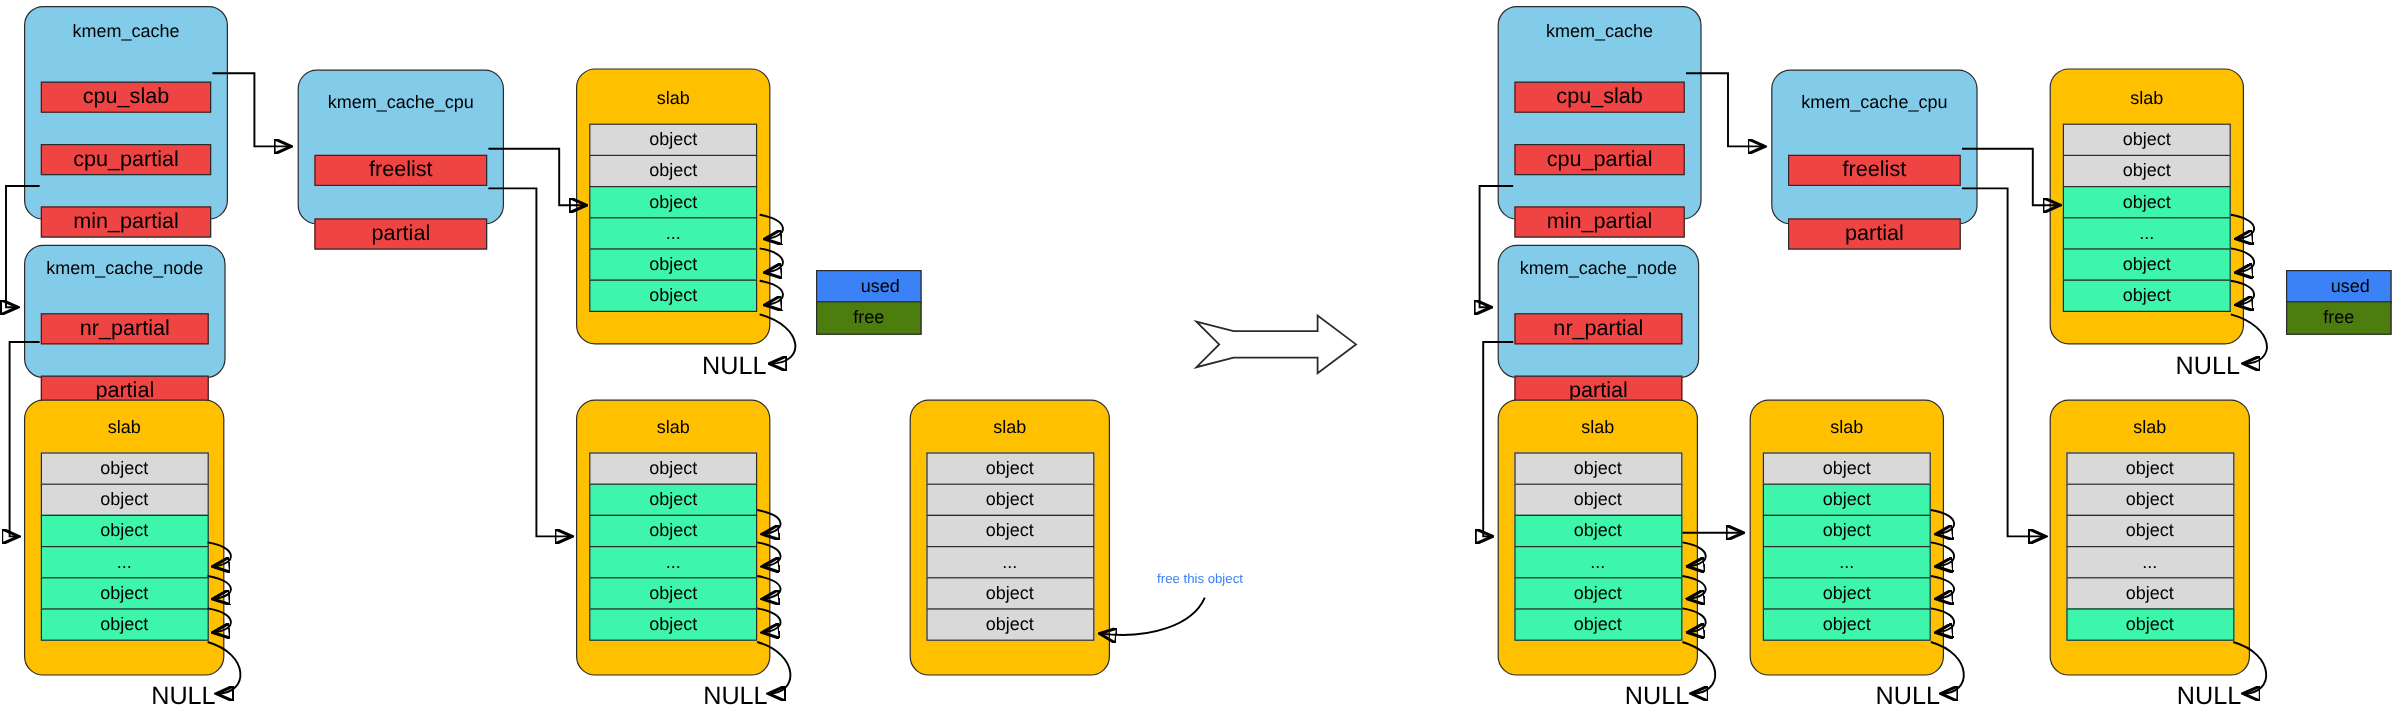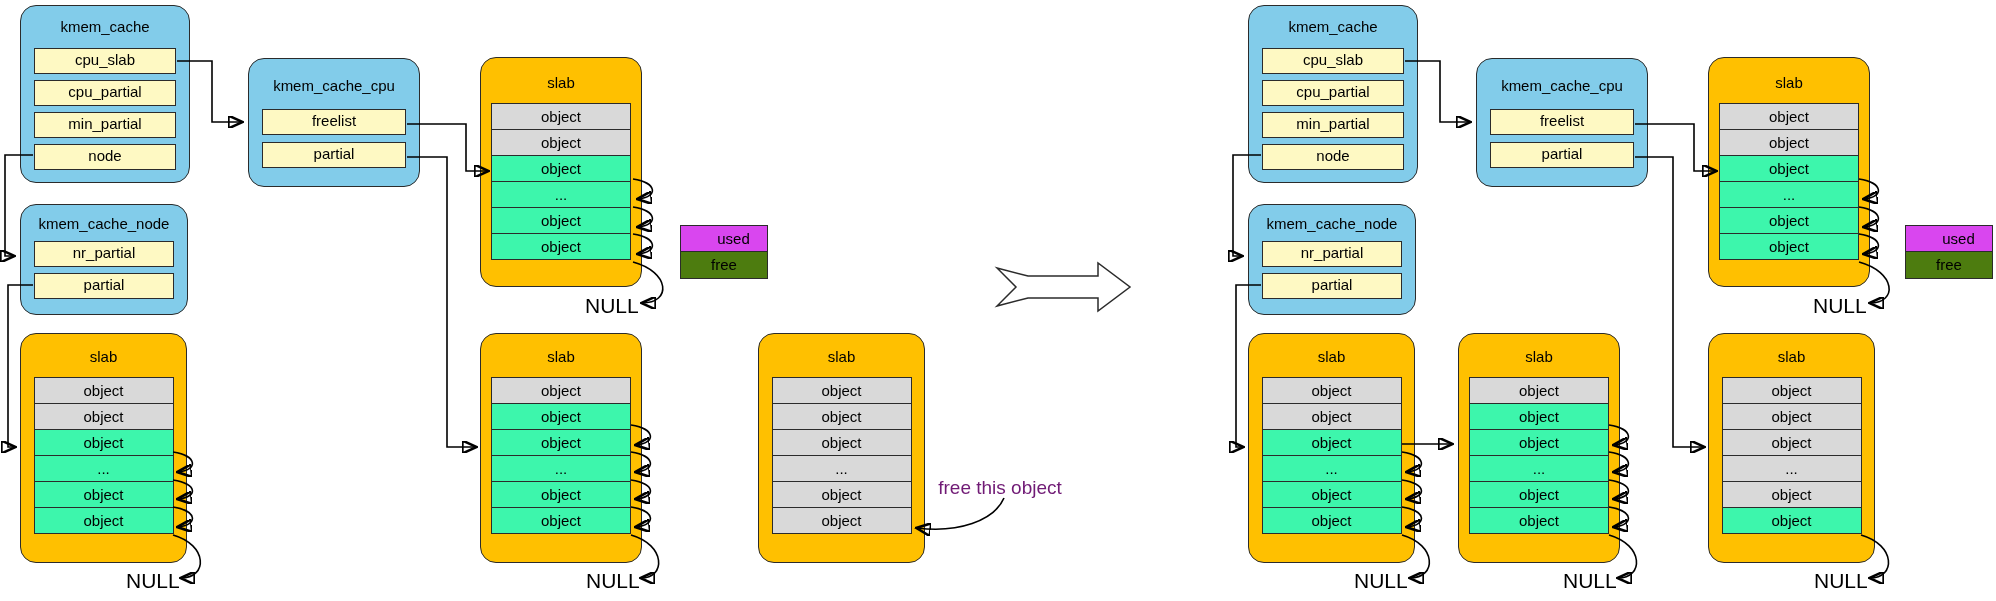--- a/index.html
+++ b/index.html
@@ -4,43 +4,43 @@
 <style>
   html,body{margin:0;padding:0;background:#fff;}
   body{font-family:"Liberation Sans",sans-serif;color:#000;}
   #canvas{position:relative;width:1996px;height:601px;overflow:hidden;background:#fff;}
 
   
   .bbox{position:absolute;background:#82CCEA;border:1.6px solid #2b2b2b;border-radius:16px;
         box-sizing:border-box;display:flex;flex-direction:column;align-items:center;}
   .btitle{font-size:15px;height:26px;line-height:26px;white-space:nowrap;}
   .fields{display:flex;flex-direction:column;gap:6px;width:calc(100% - 26px);}
-  .field{height:26px;background:#fef9c3;border:1.6px solid #2b2b2b;box-sizing:border-box;
-         text-align:center;font-size:15px;line-height:22px;}
+  .field{height:26px;background:#ef4444;border:1.6px solid #2b2b2b;box-sizing:border-box;
+         text-align:center;font-size:18px;line-height:22px;margin-top:20px;}
 
   
   .slab{position:absolute;background:#FFC000;border:1.6px solid #2b2b2b;border-radius:16px;box-sizing:border-box;}
   .stitle{text-align:center;font-size:15px;margin-top:12px;height:26px;line-height:26px;}
   .rows{margin:7px auto 4px;width:140px;}
   .cell{height:27.5px;box-sizing:border-box;border:1.6px solid #2b2b2b;margin-top:-1.6px;
         text-align:center;font-size:15px;line-height:25px;background:#D9D9D9;}
   .cell:first-child{margin-top:0;}
   .cell[data-state="used"]{background:#D9D9D9;}
   .cell[data-state="free"]{background:#3DF6AC;}
 
   
   .legend{position:absolute;width:88px;}
   .lcell{height:28px;box-sizing:border-box;border:1.6px solid #2b2b2b;margin-top:-1.6px;
          text-align:center;font-size:15px;line-height:25px;}
   .lcell:first-child{margin-top:0;}
-  .lcell[data-state="used"]{background:#d946ef;padding-left:19px;}
+  .lcell[data-state="used"]{background:#3b82f6;padding-left:19px;}
   .lcell[data-state="free"]{background:#4d7c0f;}
 
   .nul{position:absolute;width:48px;font-size:21px;text-align:right;}
-  .note{position:absolute;width:136px;text-align:center;font-size:19px;color:#701a75;}
+  .note{position:absolute;width:136px;text-align:center;font-size:11px;color:#3b82f6;}
 
   svg.overlay{position:absolute;left:0;top:0;pointer-events:none;}
   svg.overlay path{fill:none;stroke:#000;stroke-width:1.6px;}
 </style>
 </head>
 <body>
 
 <div id="canvas">
 
   <div class="bbox" style="left:20px;top:5px;width:170px;height:178px;">

